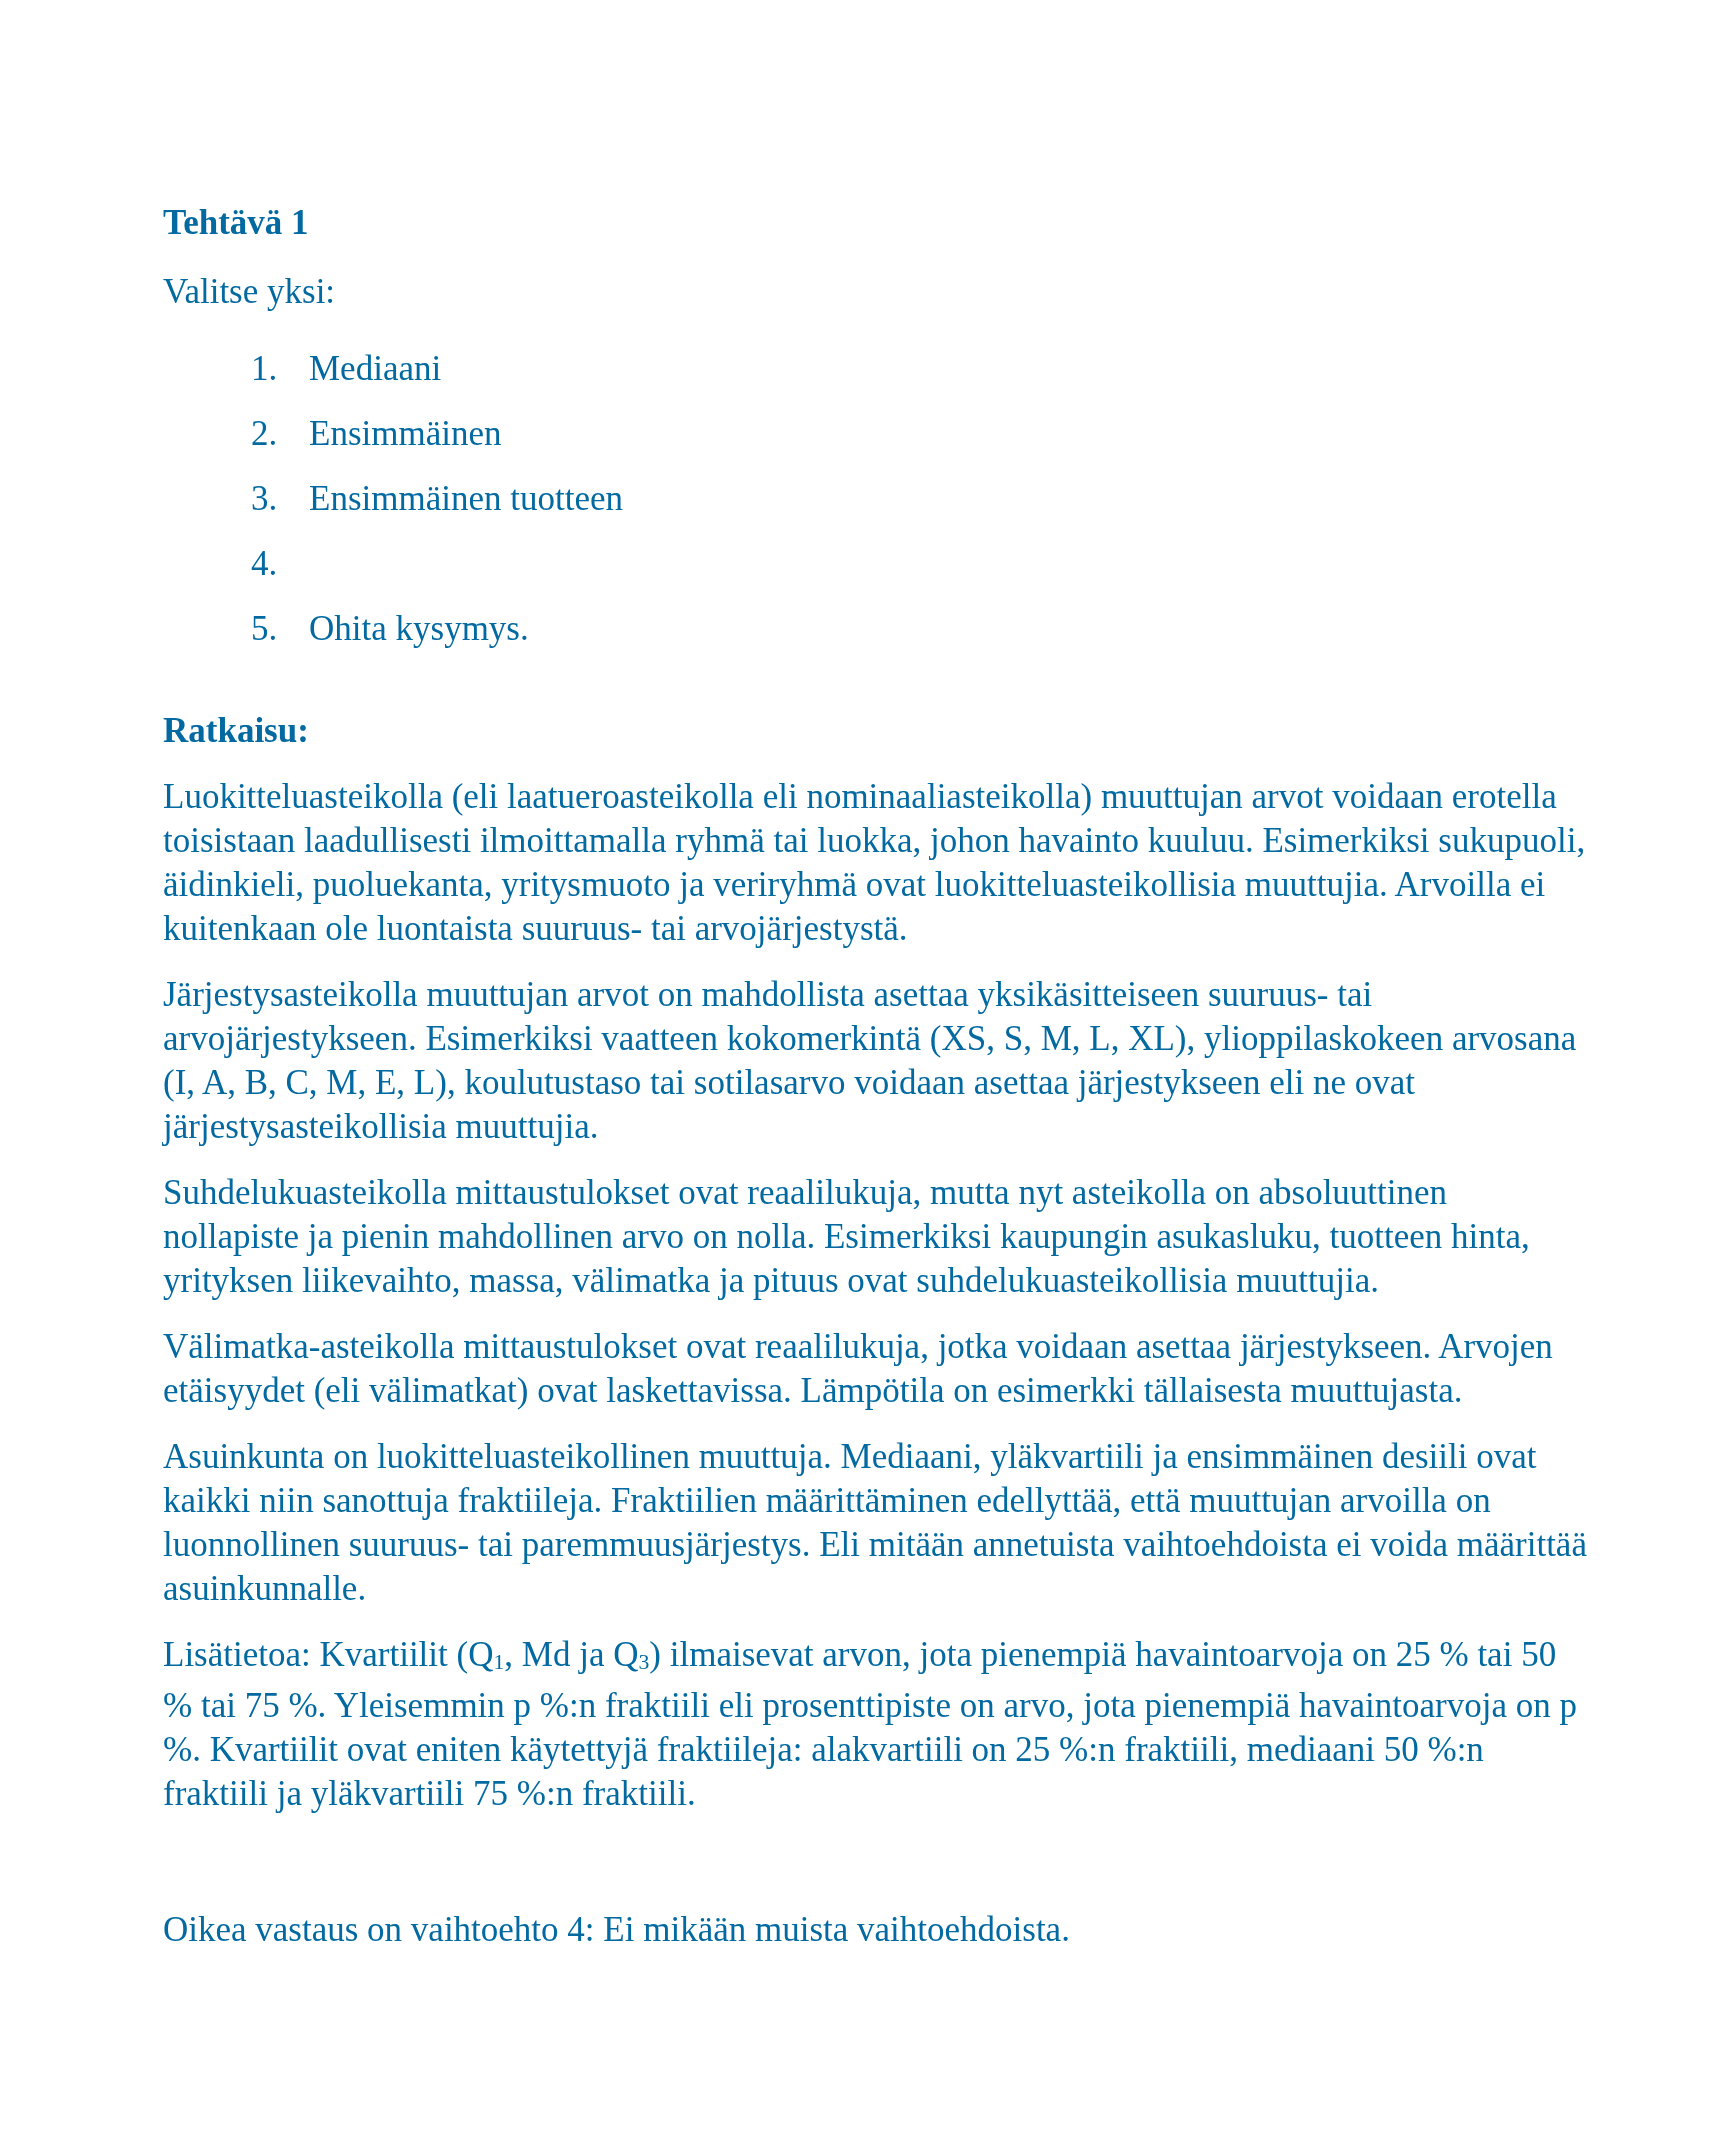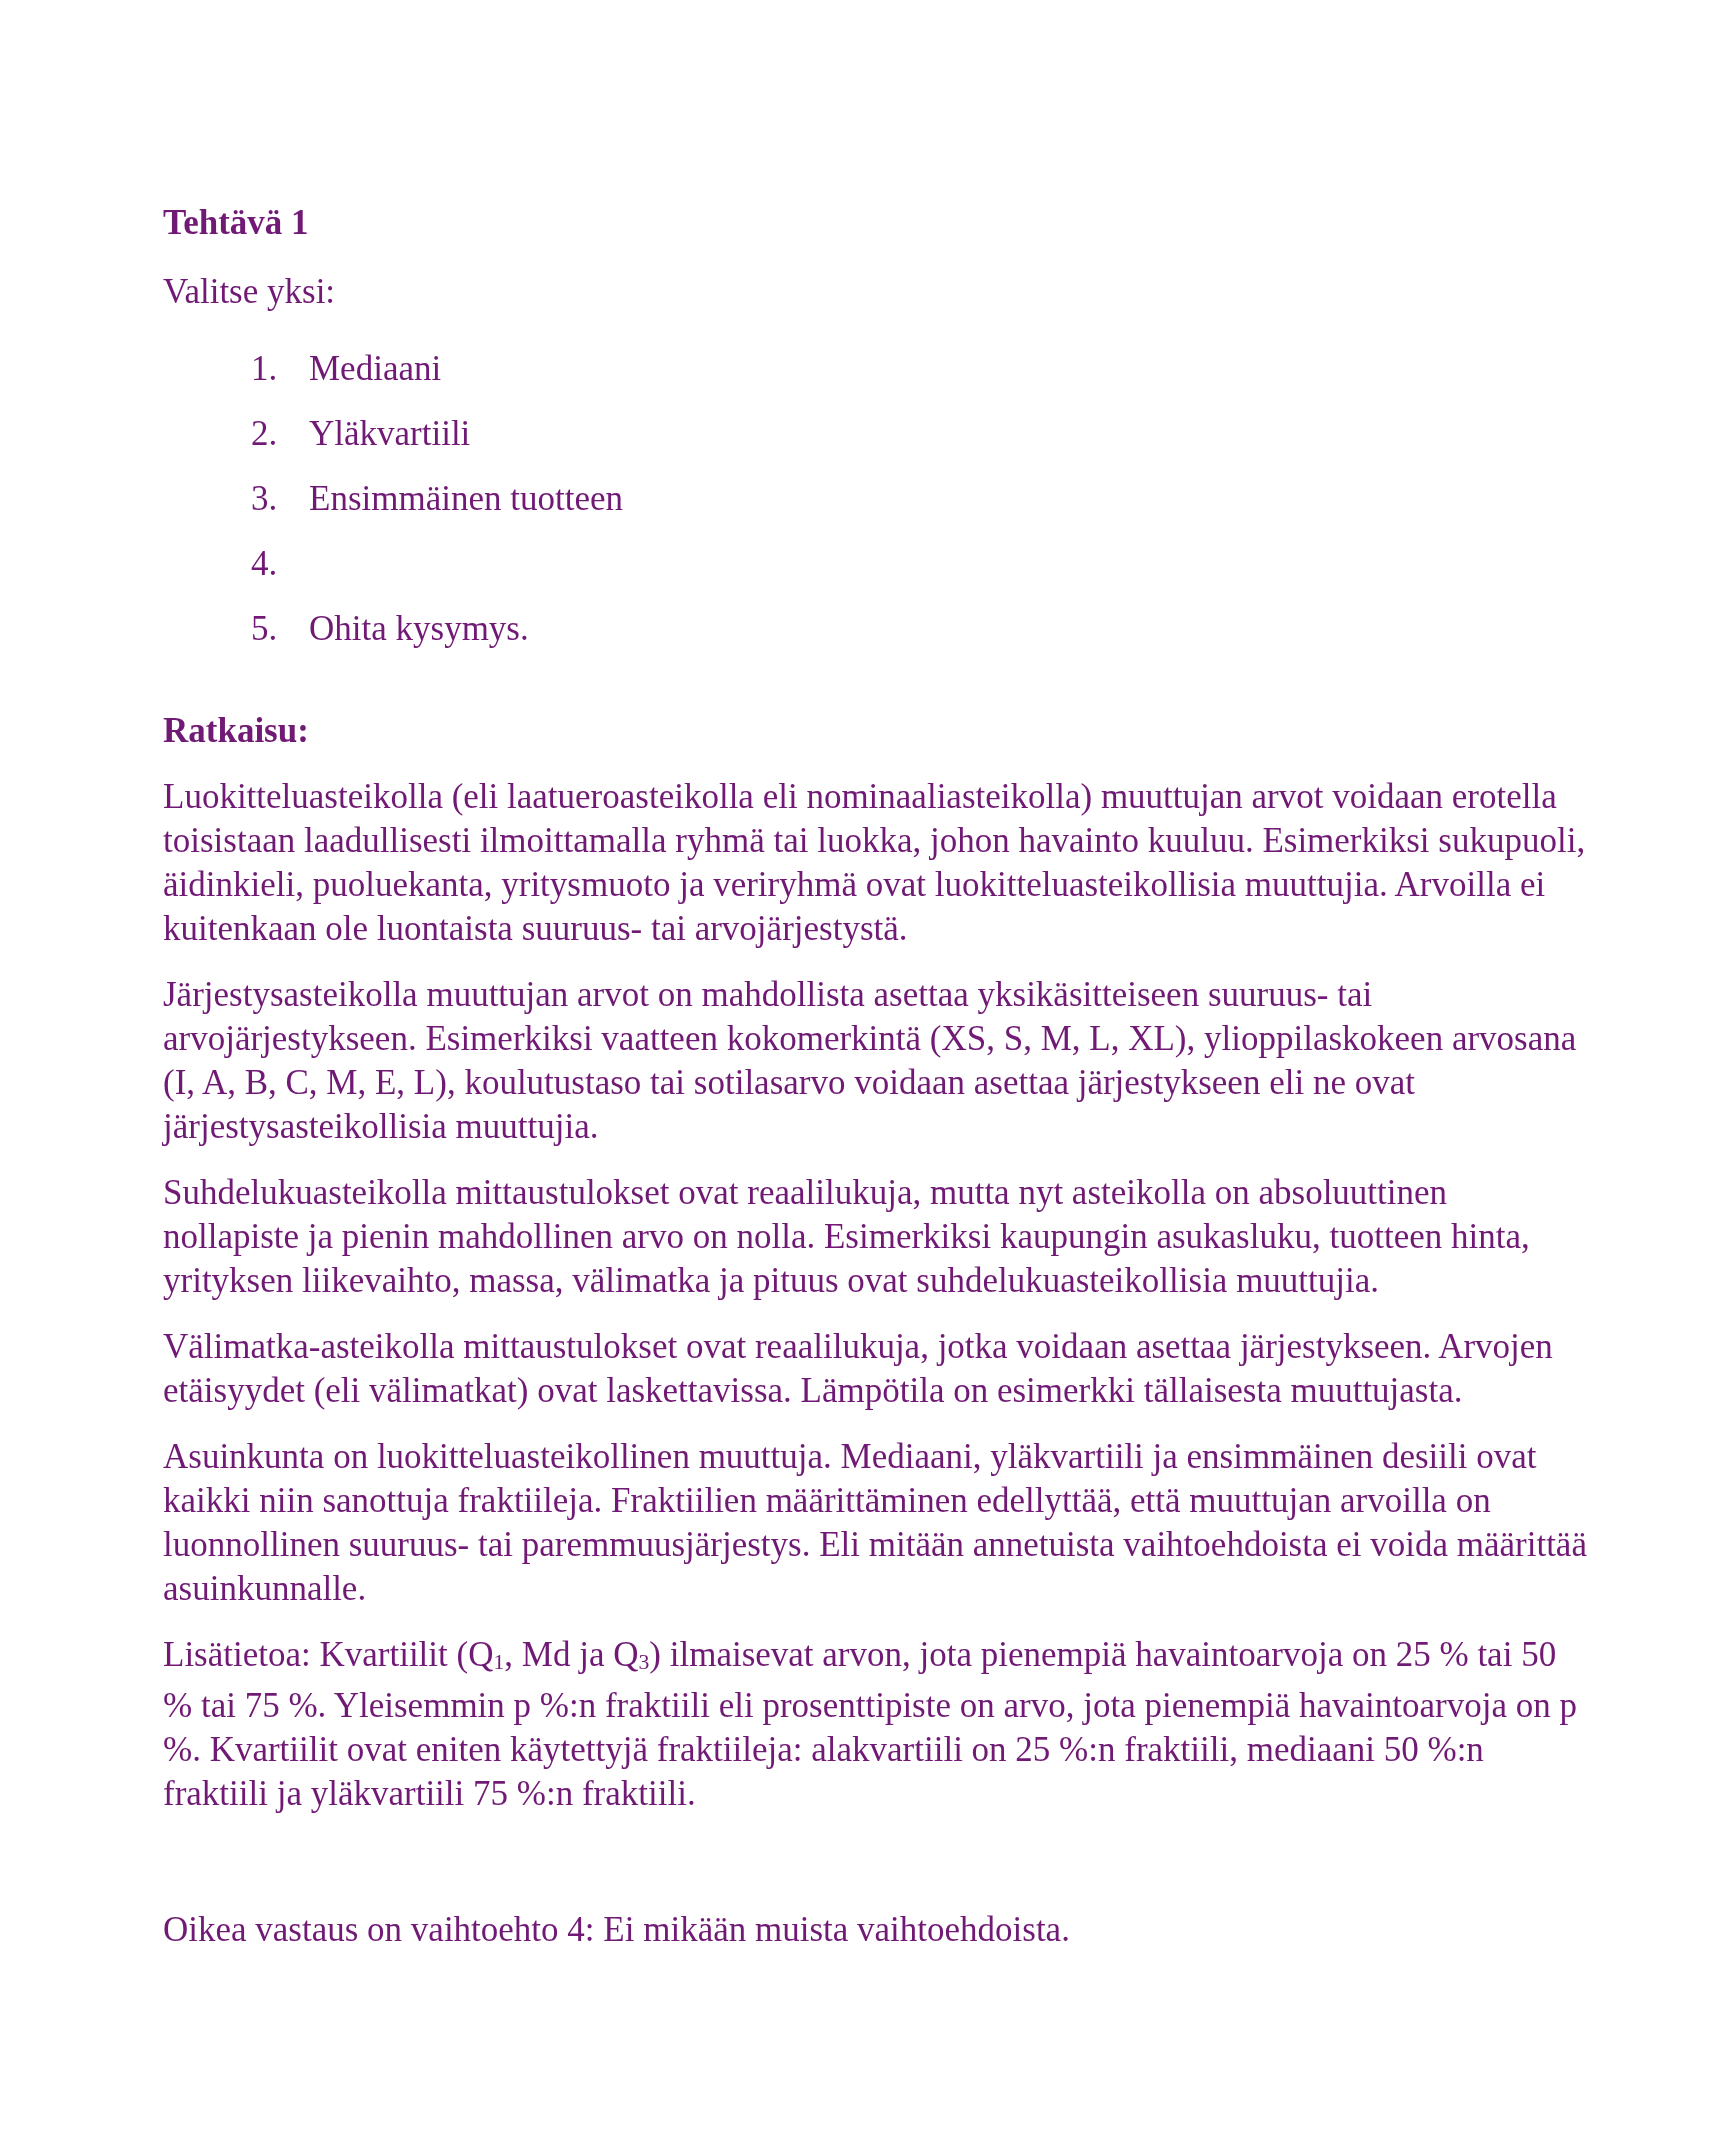--- a/index.html
+++ b/index.html
@@ -6,21 +6,21 @@
     margin: 0;
     padding: 0;
     background: #ffffff;
   }
   .page {
     position: relative;
     width: 1735px;
     height: 2129px;
     box-sizing: border-box;
     background: #ffffff;
-    color: #701a75;
+    color: #0369a1;
     font-family: "Liberation Serif", "DejaVu Serif", serif;
     font-size: 35px;
     line-height: 44px;
     padding: 201px 145px 0 163px;
     overflow: hidden;
   }
   p { margin: 0 0 22px 0; }
   .b { font-weight: normal; }
   .doc-title {
     font-weight: bold;
@@ -57,21 +57,21 @@
 
   <p class="choose-label">Valitse yksi:</p>
 
   <div class="options">
     <div class="option">
         <span class="num">1.</span>
         <span>Mediaani</span>
       </div>
     <div class="option">
         <span class="num">2.</span>
-        <span>Yläkvartiili</span>
+        <span>Ensimmäinen</span>
       </div>
     <div class="option">
         <span class="num">3.</span>
         <span>Ensimmäinen tuotteen</span>
       </div>
     <div class="option">
         <span class="num">4.</span>
       </div>
     <div class="option">
         <span class="num">5.</span>

